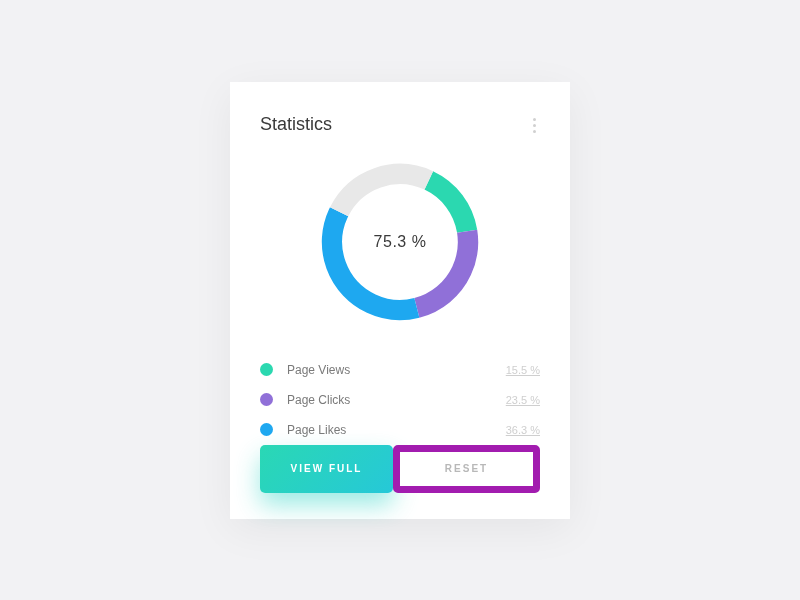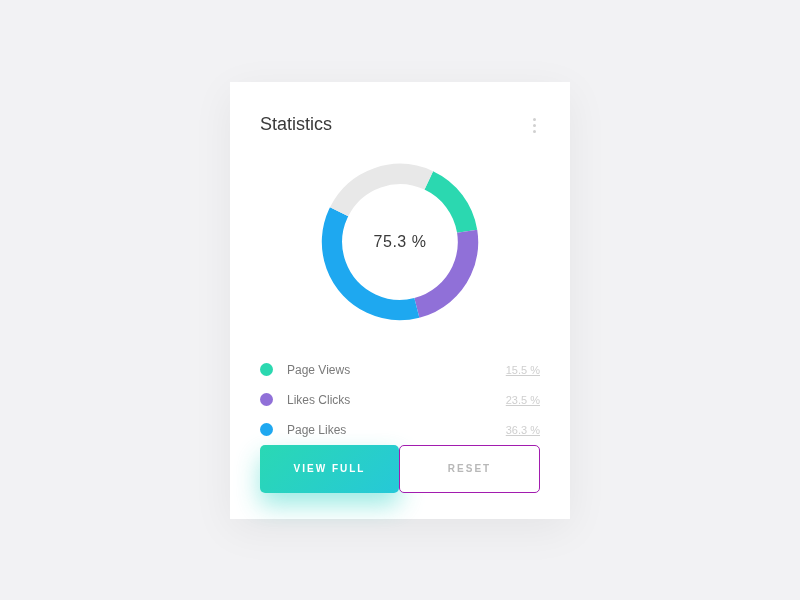--- a/index.html
+++ b/index.html
@@ -112,21 +112,21 @@
     }
     .btn-primary {
       background: linear-gradient(135deg, #2ad8b4 0%, #26c8d8 100%);
       color: #fff;
       border: none;
       box-shadow: 0 12px 24px rgba(38, 210, 195, 0.45);
     }
     .btn-secondary {
       background: #fff;
       color: #b8b8b8;
-      border: 1px solid #a21caf;
+      border: 7px solid #a21caf;
     }
   </style>
 </head>
 <body>
 
 <div class="card">
   <div class="card-header">
     <div class="card-title">Statistics</div>
     <div class="more-icon">
       <span></span>
@@ -146,21 +146,21 @@
   </div>
 
   <div class="legend">
     <div class="legend-row">
       <div class="legend-dot" style="background:#2bd8b0"></div>
       <div class="legend-label">Page Views</div>
       <div class="legend-value">15.5 %</div>
     </div>
     <div class="legend-row">
       <div class="legend-dot" style="background:#9070d8"></div>
-      <div class="legend-label">Likes Clicks</div>
+      <div class="legend-label">Page Clicks</div>
       <div class="legend-value">23.5 %</div>
     </div>
     <div class="legend-row">
       <div class="legend-dot" style="background:#1ea8f0"></div>
       <div class="legend-label">Page Likes</div>
       <div class="legend-value">36.3 %</div>
     </div>
   </div>
 
   <div class="buttons">

